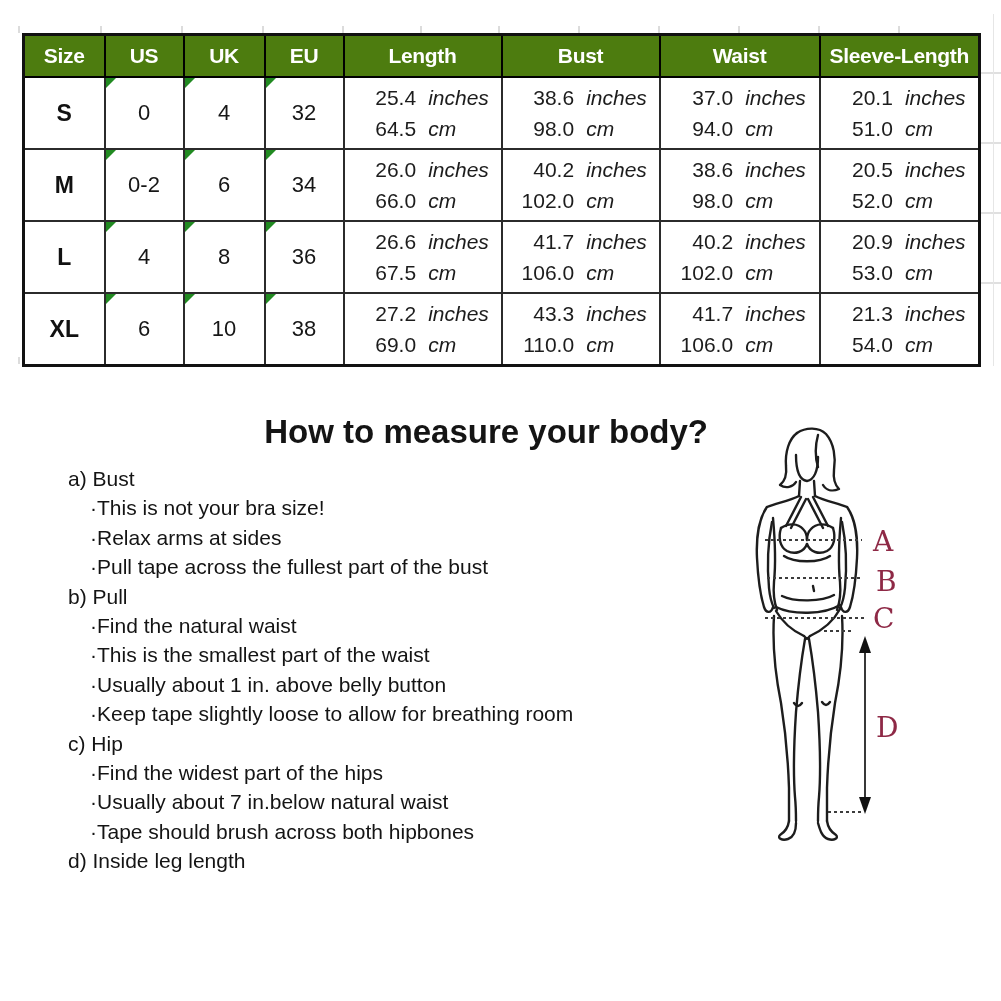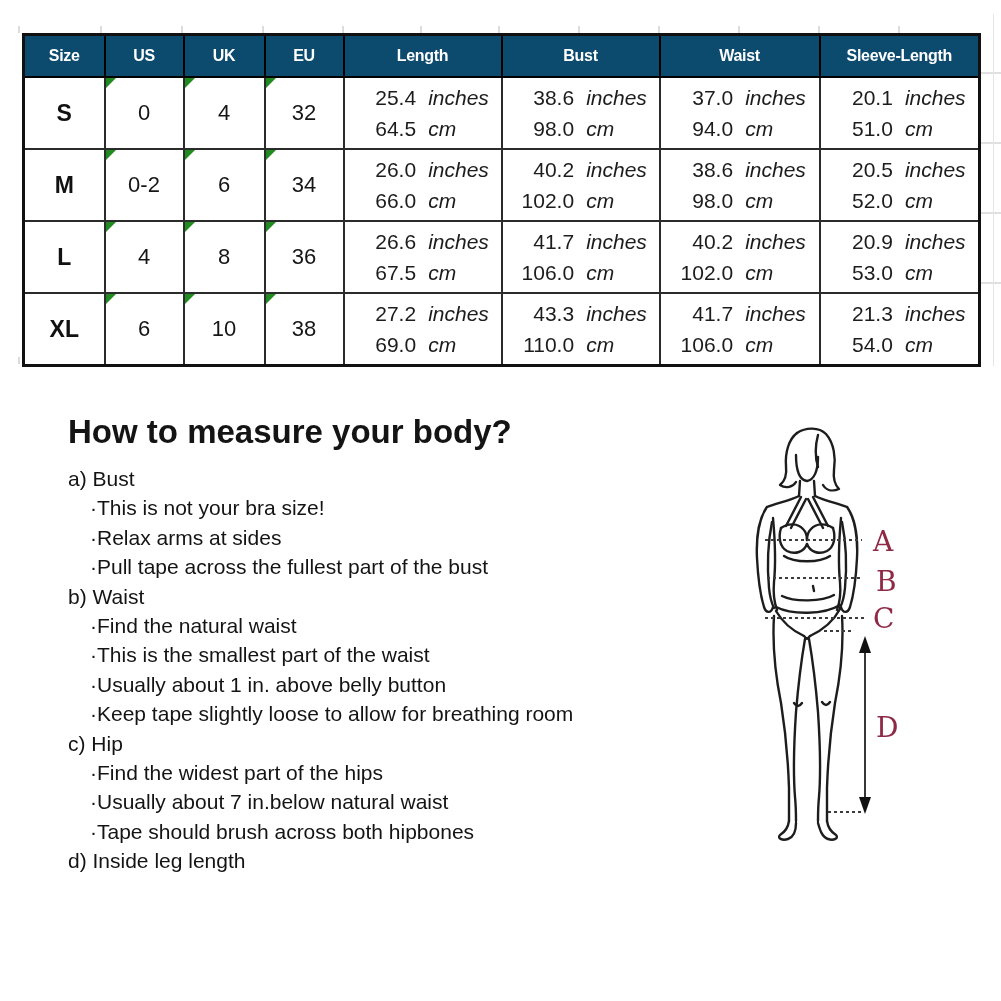--- a/index.html
+++ b/index.html
@@ -7,36 +7,36 @@
         font-family:"Liberation Sans",sans-serif;color:#1a1a1a;}
 
   
   .vstub{position:absolute;width:2px;height:7px;background:#dcdcdc;}
   .hstub{position:absolute;height:2px;width:22px;background:#e0e0e0;left:979px;}
   .vline-right{position:absolute;left:993px;top:14px;width:1px;height:352px;background:#e6e6e6;}
 
   
   table.size-table{position:absolute;left:22px;top:33px;width:956px;
     border-collapse:collapse;table-layout:fixed;border:3px solid #111;}
-  .size-table th{background:#0c4a6e;color:#fff;height:40px;padding:0;
-    font-size:16px;font-weight:bold;letter-spacing:-0.3px;border:2px solid #000;white-space:nowrap;overflow:hidden;}
+  .size-table th{background:#4d7c0f;color:#fff;height:40px;padding:0;
+    font-size:21px;font-weight:bold;letter-spacing:-0.3px;border:2px solid #000;white-space:nowrap;overflow:hidden;}
   .size-table td{border:2px solid #2b2b2b;background:#fff;text-align:center;vertical-align:middle;
     padding:0;height:70px;position:relative;}
   td.size-cell{font-weight:bold;font-size:23px;color:#111;}
   td.num-cell{font-size:22px;color:#161616;}
   td.flag::before{content:"";position:absolute;top:0;left:0;
     border-top:10px solid #218a21;border-right:10px solid transparent;}
   .meas{display:inline-block;text-align:left;}
   .mline{display:flex;align-items:center;height:31px;font-size:21px;color:#1c1c1c;white-space:nowrap;gap:12px;}
   .val{display:inline-block;min-width:60px;text-align:right;}
   .unit{display:inline-block;font-style:italic;}
 
   
   .guide{position:absolute;left:68px;top:414px;width:640px;color:#141414;}
-  .guide h1{margin:0 0 14px 0;font-size:33px;font-weight:bold;line-height:36px;white-space:nowrap;}
+  .guide h1{margin:0 0 14px 0;font-size:33px;font-weight:bold;line-height:36px;white-space:nowrap;text-align:right;}
   .gline{font-size:21px;line-height:29.4px;white-space:nowrap;}
   .gline.tip{padding-left:22px;}
 
   
   svg.figure{position:absolute;left:730px;top:400px;}
   .outline{fill:none;stroke:#1d1d1d;stroke-width:2.4;stroke-linecap:round;stroke-linejoin:round;}
   .dash{fill:none;stroke:#3c3c3c;stroke-width:2;stroke-dasharray:3 3;}
   .arrowline{stroke:#222;stroke-width:1.8;}
   .arrowhead{fill:#111;stroke:none;}
   .figlabel{font-family:"DejaVu Serif",serif;font-size:28px;}
@@ -292,21 +292,21 @@
       </tr>
     </tbody>
   </table>
 
   <div class="guide">
     <h1>How to measure your body?</h1>
     <div class="gline section">a) Bust</div>
     <div class="gline tip">·This is not your bra size!</div>
     <div class="gline tip">·Relax arms at sides</div>
     <div class="gline tip">·Pull tape across the fullest part of the bust</div>
-    <div class="gline section">b) Waist</div>
+    <div class="gline section">b) Pull</div>
     <div class="gline tip">·Find the natural waist</div>
     <div class="gline tip">·This is the smallest part of the waist</div>
     <div class="gline tip">·Usually about 1 in. above belly button</div>
     <div class="gline tip">·Keep tape slightly loose to allow for breathing room</div>
     <div class="gline section">c) Hip</div>
     <div class="gline tip">·Find the widest part of the hips</div>
     <div class="gline tip">·Usually about 7 in.below natural waist</div>
     <div class="gline tip">·Tape should brush across both hipbones</div>
     <div class="gline section">d) Inside leg length</div>
   </div>

